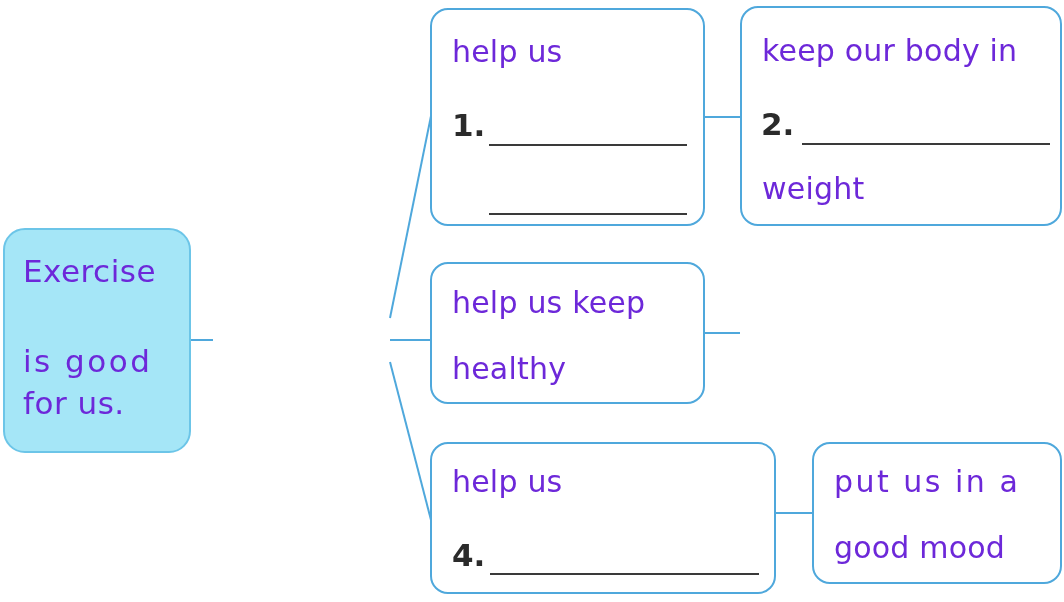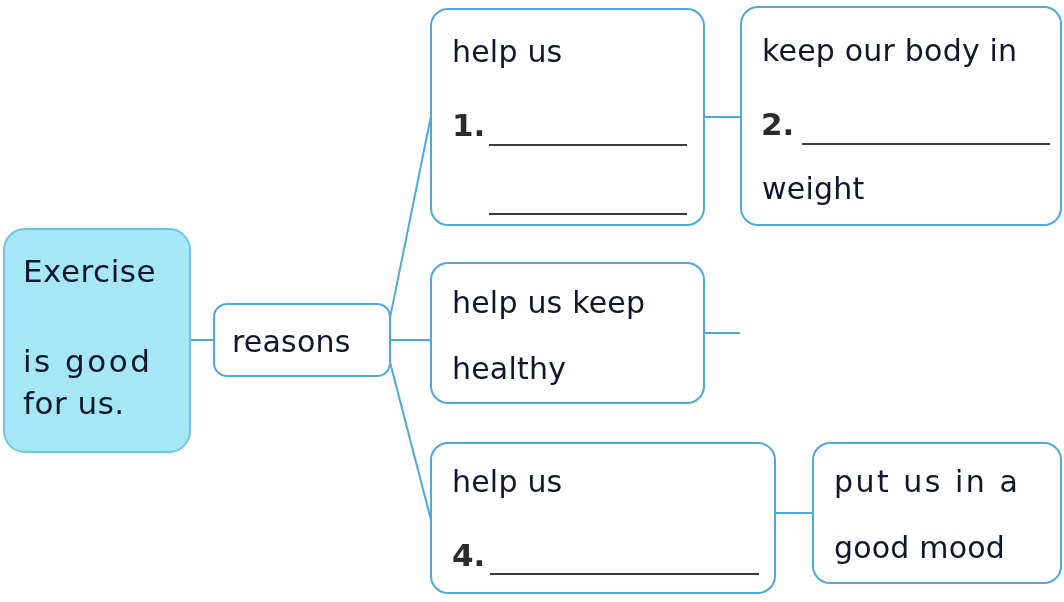--- a/index.html
+++ b/index.html
@@ -37,21 +37,21 @@
     background: #a5e6f7;
     border-color: #6cc5e8;
     border-radius: 22px;
   }
   .node-text {
     position: absolute;
     left: 0;
     right: 0;
     font-size: 30px;
     line-height: 1.0;
-    color: #0f172a;
+    color: #6d28d9;
     white-space: nowrap;
   }
   .root-line {
     font-size: 31px;
     letter-spacing: 0.5px;
     padding-left: 18px;
   }
   .branch-line {
     font-size: 30px;
     padding-left: 20px;
@@ -91,23 +91,20 @@
     <line x1="705" y1="333" x2="740" y2="333" stroke="#4fa8dc" stroke-width="2"></line>
     <line x1="776" y1="513" x2="812" y2="513" stroke="#4fa8dc" stroke-width="2"></line>
   </svg>
 
   <div class="node root" style="left:3px; top:228px; width:188px; height:225px;">
     <div class="node-text root-line" style="top:26px;">Exercise</div>
     <div class="node-text root-line spaced" style="top:88px;margin-top:28px;">is good</div>
     <div class="node-text root-line" style="top:158px;">for us.</div>
   </div>
 
-  <div class="node" style="left:213px; top:303px; width:178px; height:74px; border-radius:14px;">
-    <div class="node-text branch-line" style="top:22px; padding-left:17px;">reasons</div>
-  </div>
 
   <div class="node" style="left:430px; top:8px; width:275px; height:218px;">
     <div class="node-text branch-line" style="top:27px;">help us</div>
     <div class="node-text num" style="top:100px; padding-left:20px;">1.</div>
     <div class="rule-only" style="left:57px; top:133px; width:198px;"></div>
     <div class="rule-only" style="left:57px; top:202px; width:198px;"></div>
   </div>
 
   <div class="node" style="left:740px; top:6px; width:322px; height:220px;">
     <div class="node-text branch-line" style="top:28px;">keep our body in</div>

